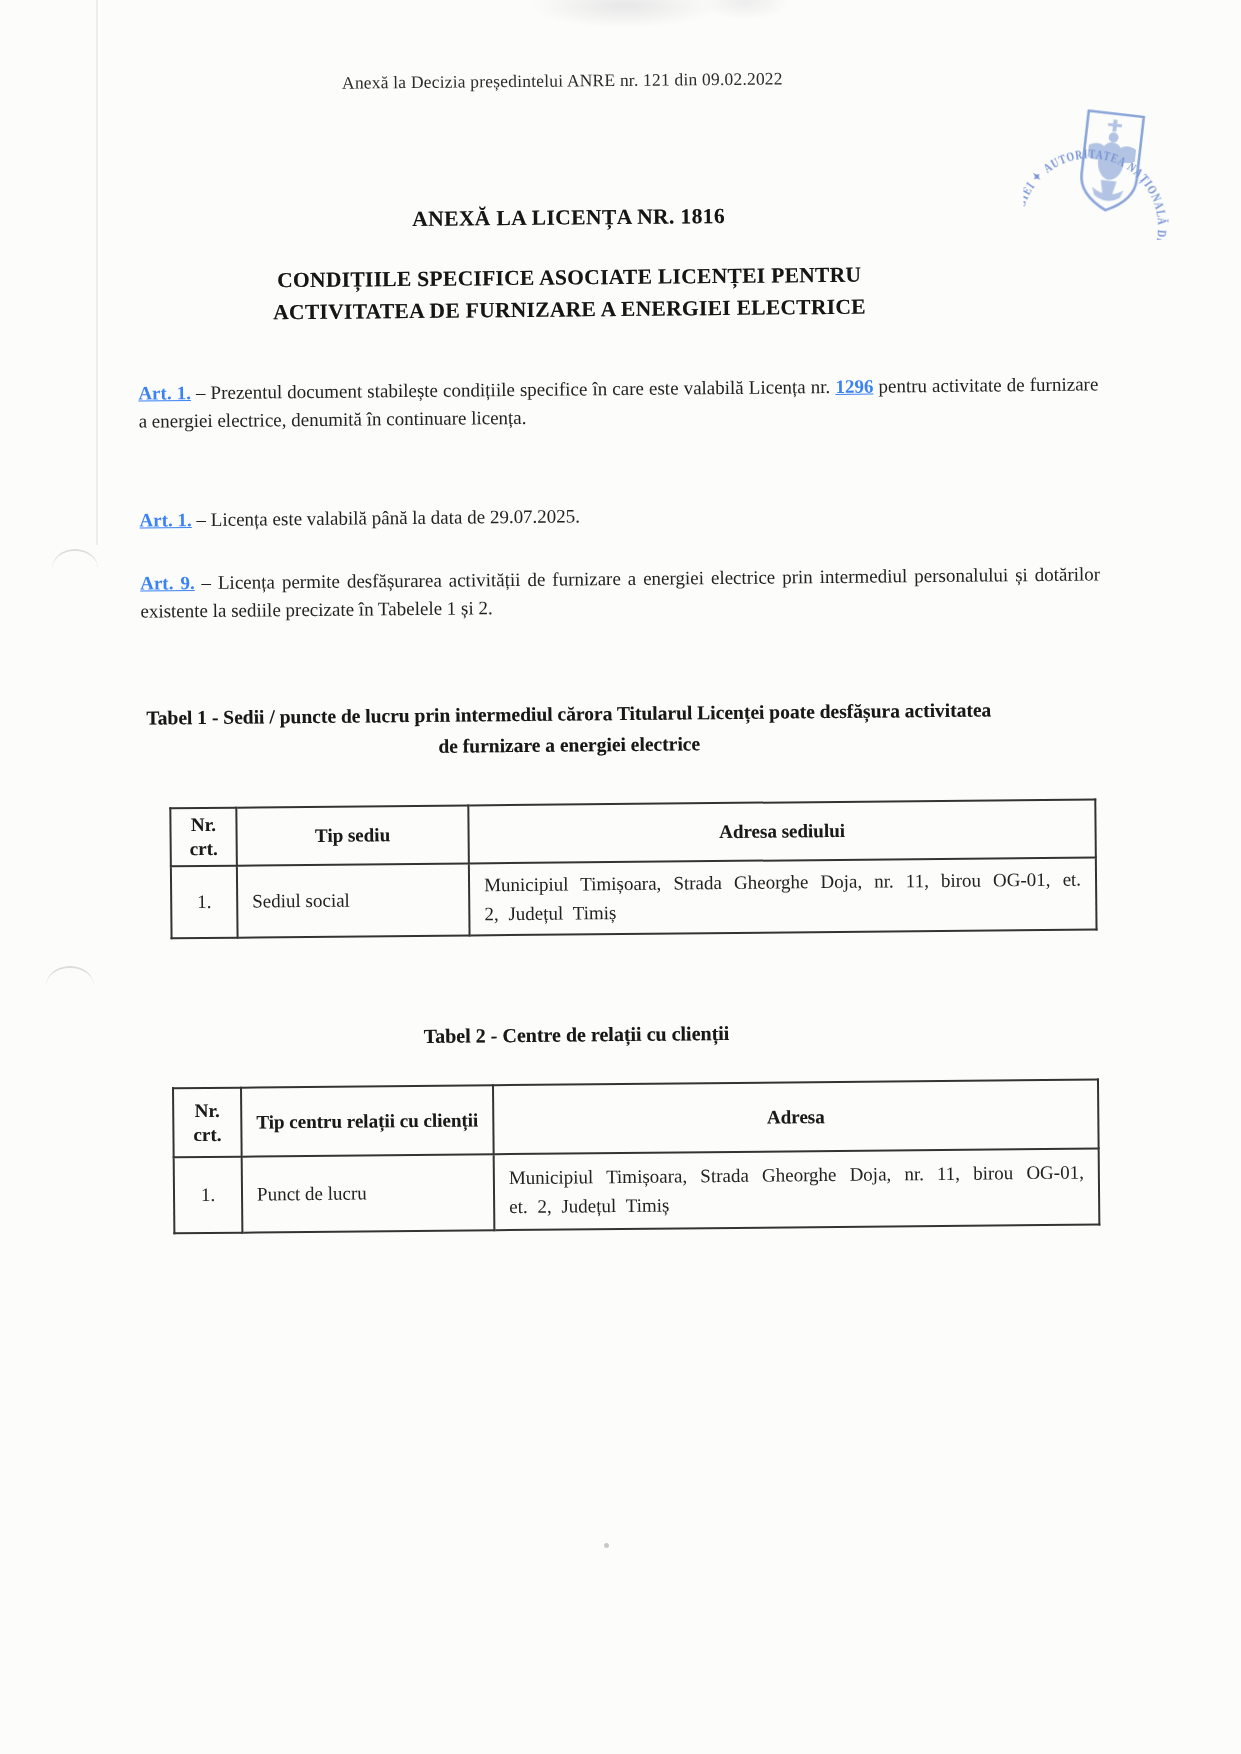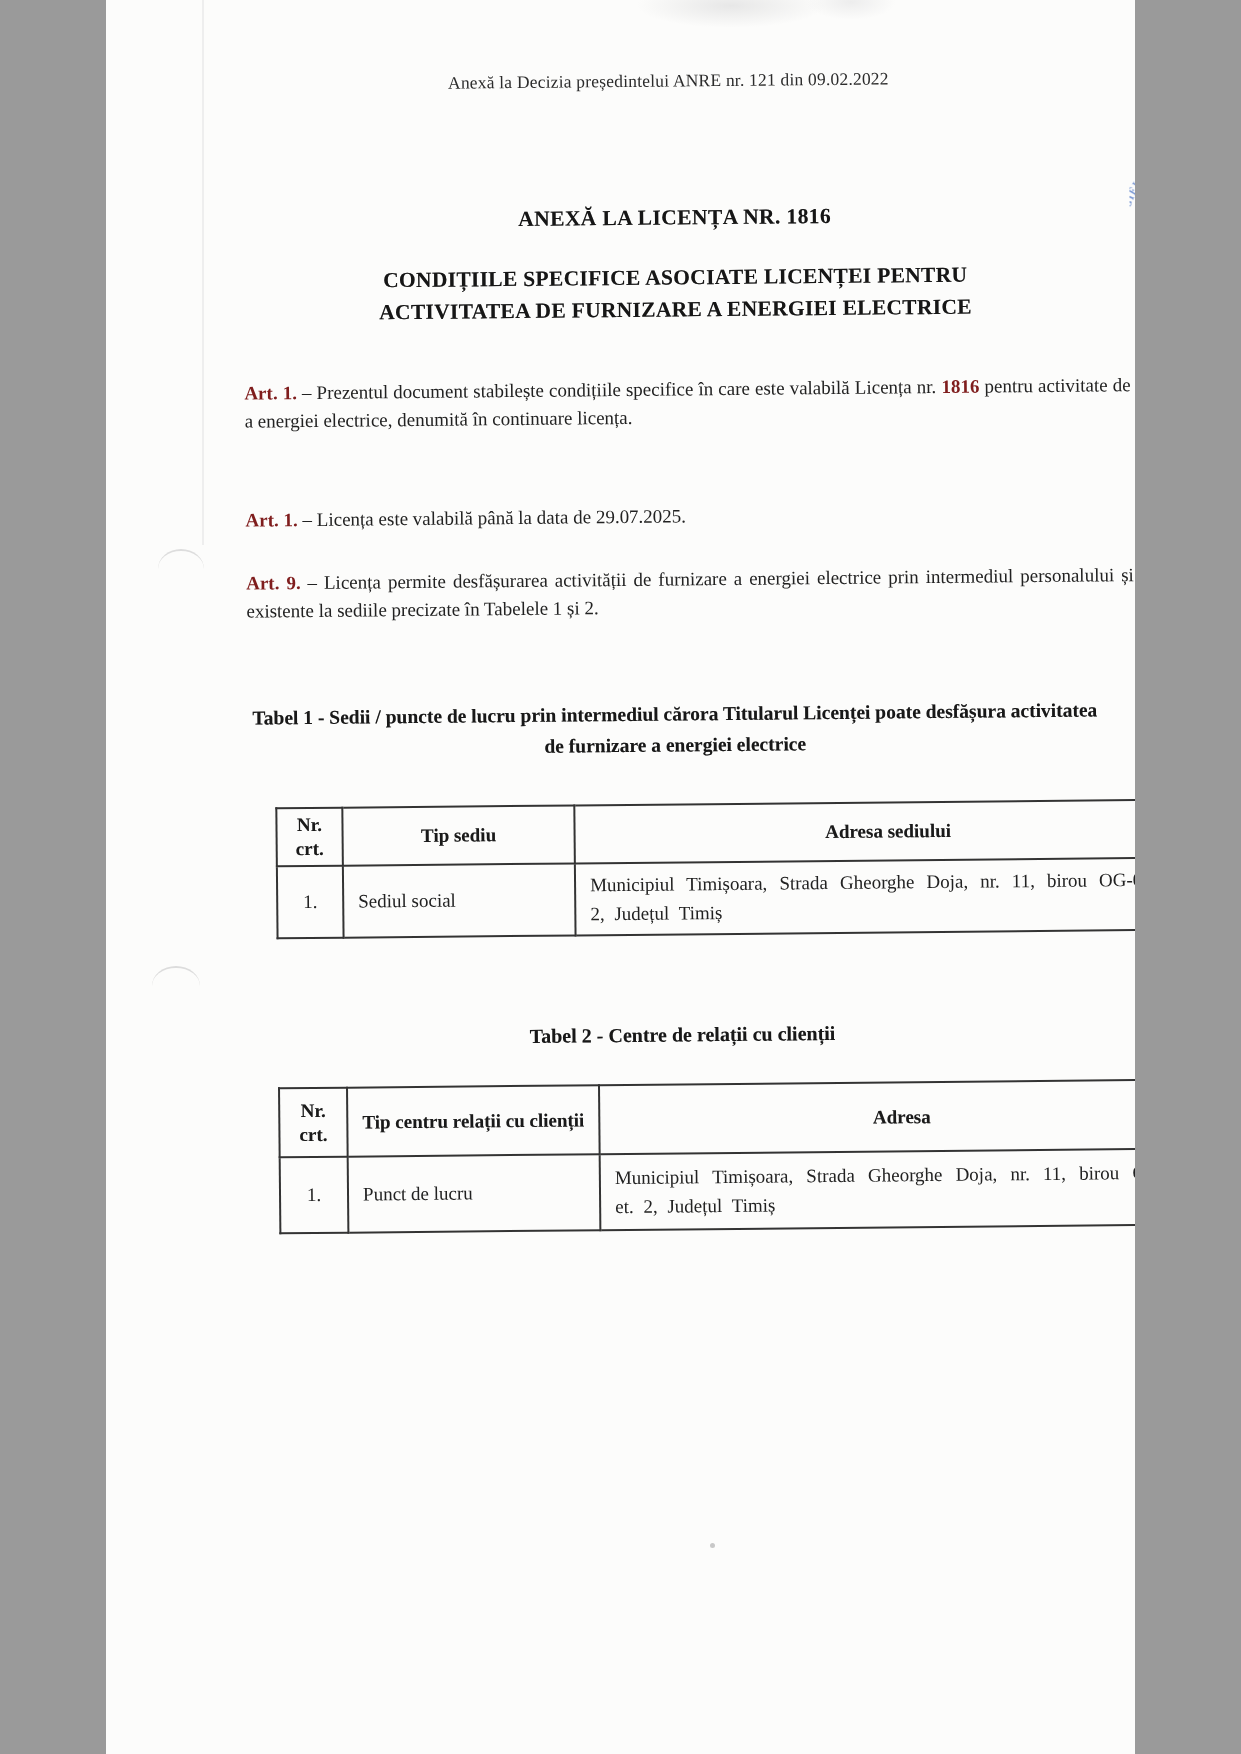--- a/index.html
+++ b/index.html
@@ -1,18 +1,18 @@
 <!DOCTYPE html>
 <html><head>
 <meta charset="utf-8">
 <style>
   html, body { margin:0; padding:0; background:#9a9a9a; }
   .page {
     position:relative;
-    width:1029px; height:1754px;
+    width:1241px; height:1754px;
     margin:0 auto;
     background:#fcfcfb;
     overflow:hidden;
     font-family:"Liberation Serif", serif;
     color:#242424;
   }
   .content {
     position:absolute; left:0; top:0;
     width:1241px; height:1754px;
     transform:rotate(-0.55deg);
@@ -47,21 +47,21 @@
   .subtitle {
     position:absolute; left:75px; top:261px; width:1000px;
     text-align:center; font-size:21.5px; font-weight:bold; line-height:32px;
     letter-spacing:0.3px; color:#161616; text-shadow:0 0 0.5px rgba(30,30,30,0.45);
   }
   
   .article {
     position:absolute; left:143px; width:960px; margin:0;
     font-size:19px; line-height:27.5px; text-align:justify; color:#222222;
   }
-  .article b { color:#7f1d1d; }
+  .article b { color:#3b82f6;text-decoration:underline; }
   #art1 { top:375px; }
   #art2 { top:502px; }
   #art3 { top:565px; }
   
   .table-heading {
     position:absolute; text-align:center; font-weight:bold;
     color:#181818; text-shadow:0 0 0.5px rgba(30,30,30,0.4);
   }
   .th1 { left:148px; top:698px; width:845px; font-size:19.5px; line-height:31px; }
   .th2 { left:75px; top:1020px; width:1000px; font-size:20px; line-height:28px; }
@@ -127,21 +127,21 @@
       </svg>
     </div>
 
     <h1 class="title">ANEXĂ LA LICENȚA NR. 1816</h1>
 
     <div class="subtitle">
       <div>CONDIȚIILE SPECIFICE ASOCIATE LICENȚEI PENTRU</div>
       <div>ACTIVITATEA DE FURNIZARE A ENERGIEI ELECTRICE</div>
     </div>
 
-    <p class="article" id="art1"><b>Art. 1.</b><span> – Prezentul document stabilește condițiile specifice în care este valabilă Licența nr. </span><b>1816</b><span> pentru activitate de furnizare a energiei electrice, denumită în continuare licența.</span></p>
+    <p class="article" id="art1"><b>Art. 1.</b><span> – Prezentul document stabilește condițiile specifice în care este valabilă Licența nr. </span><b>1296</b><span> pentru activitate de furnizare a energiei electrice, denumită în continuare licența.</span></p>
 
     <p class="article" id="art2"><b>Art. 1.</b><span> – Licența este valabilă până la data de 29.07.2025.</span></p>
 
     <p class="article" id="art3"><b>Art. 9.</b><span> – Licența permite desfășurarea activității de furnizare a energiei electrice prin intermediul personalului și dotărilor existente la sediile precizate în Tabelele 1 și 2.</span></p>
 
     <div class="table-heading th1">Tabel 1 - Sedii / puncte de lucru prin intermediul cărora Titularul Licenței poate desfășura activitatea de furnizare a energiei electrice</div>
 
     <table class="doc-table t1">
       <colgroup>
         <col style="width:66px">

